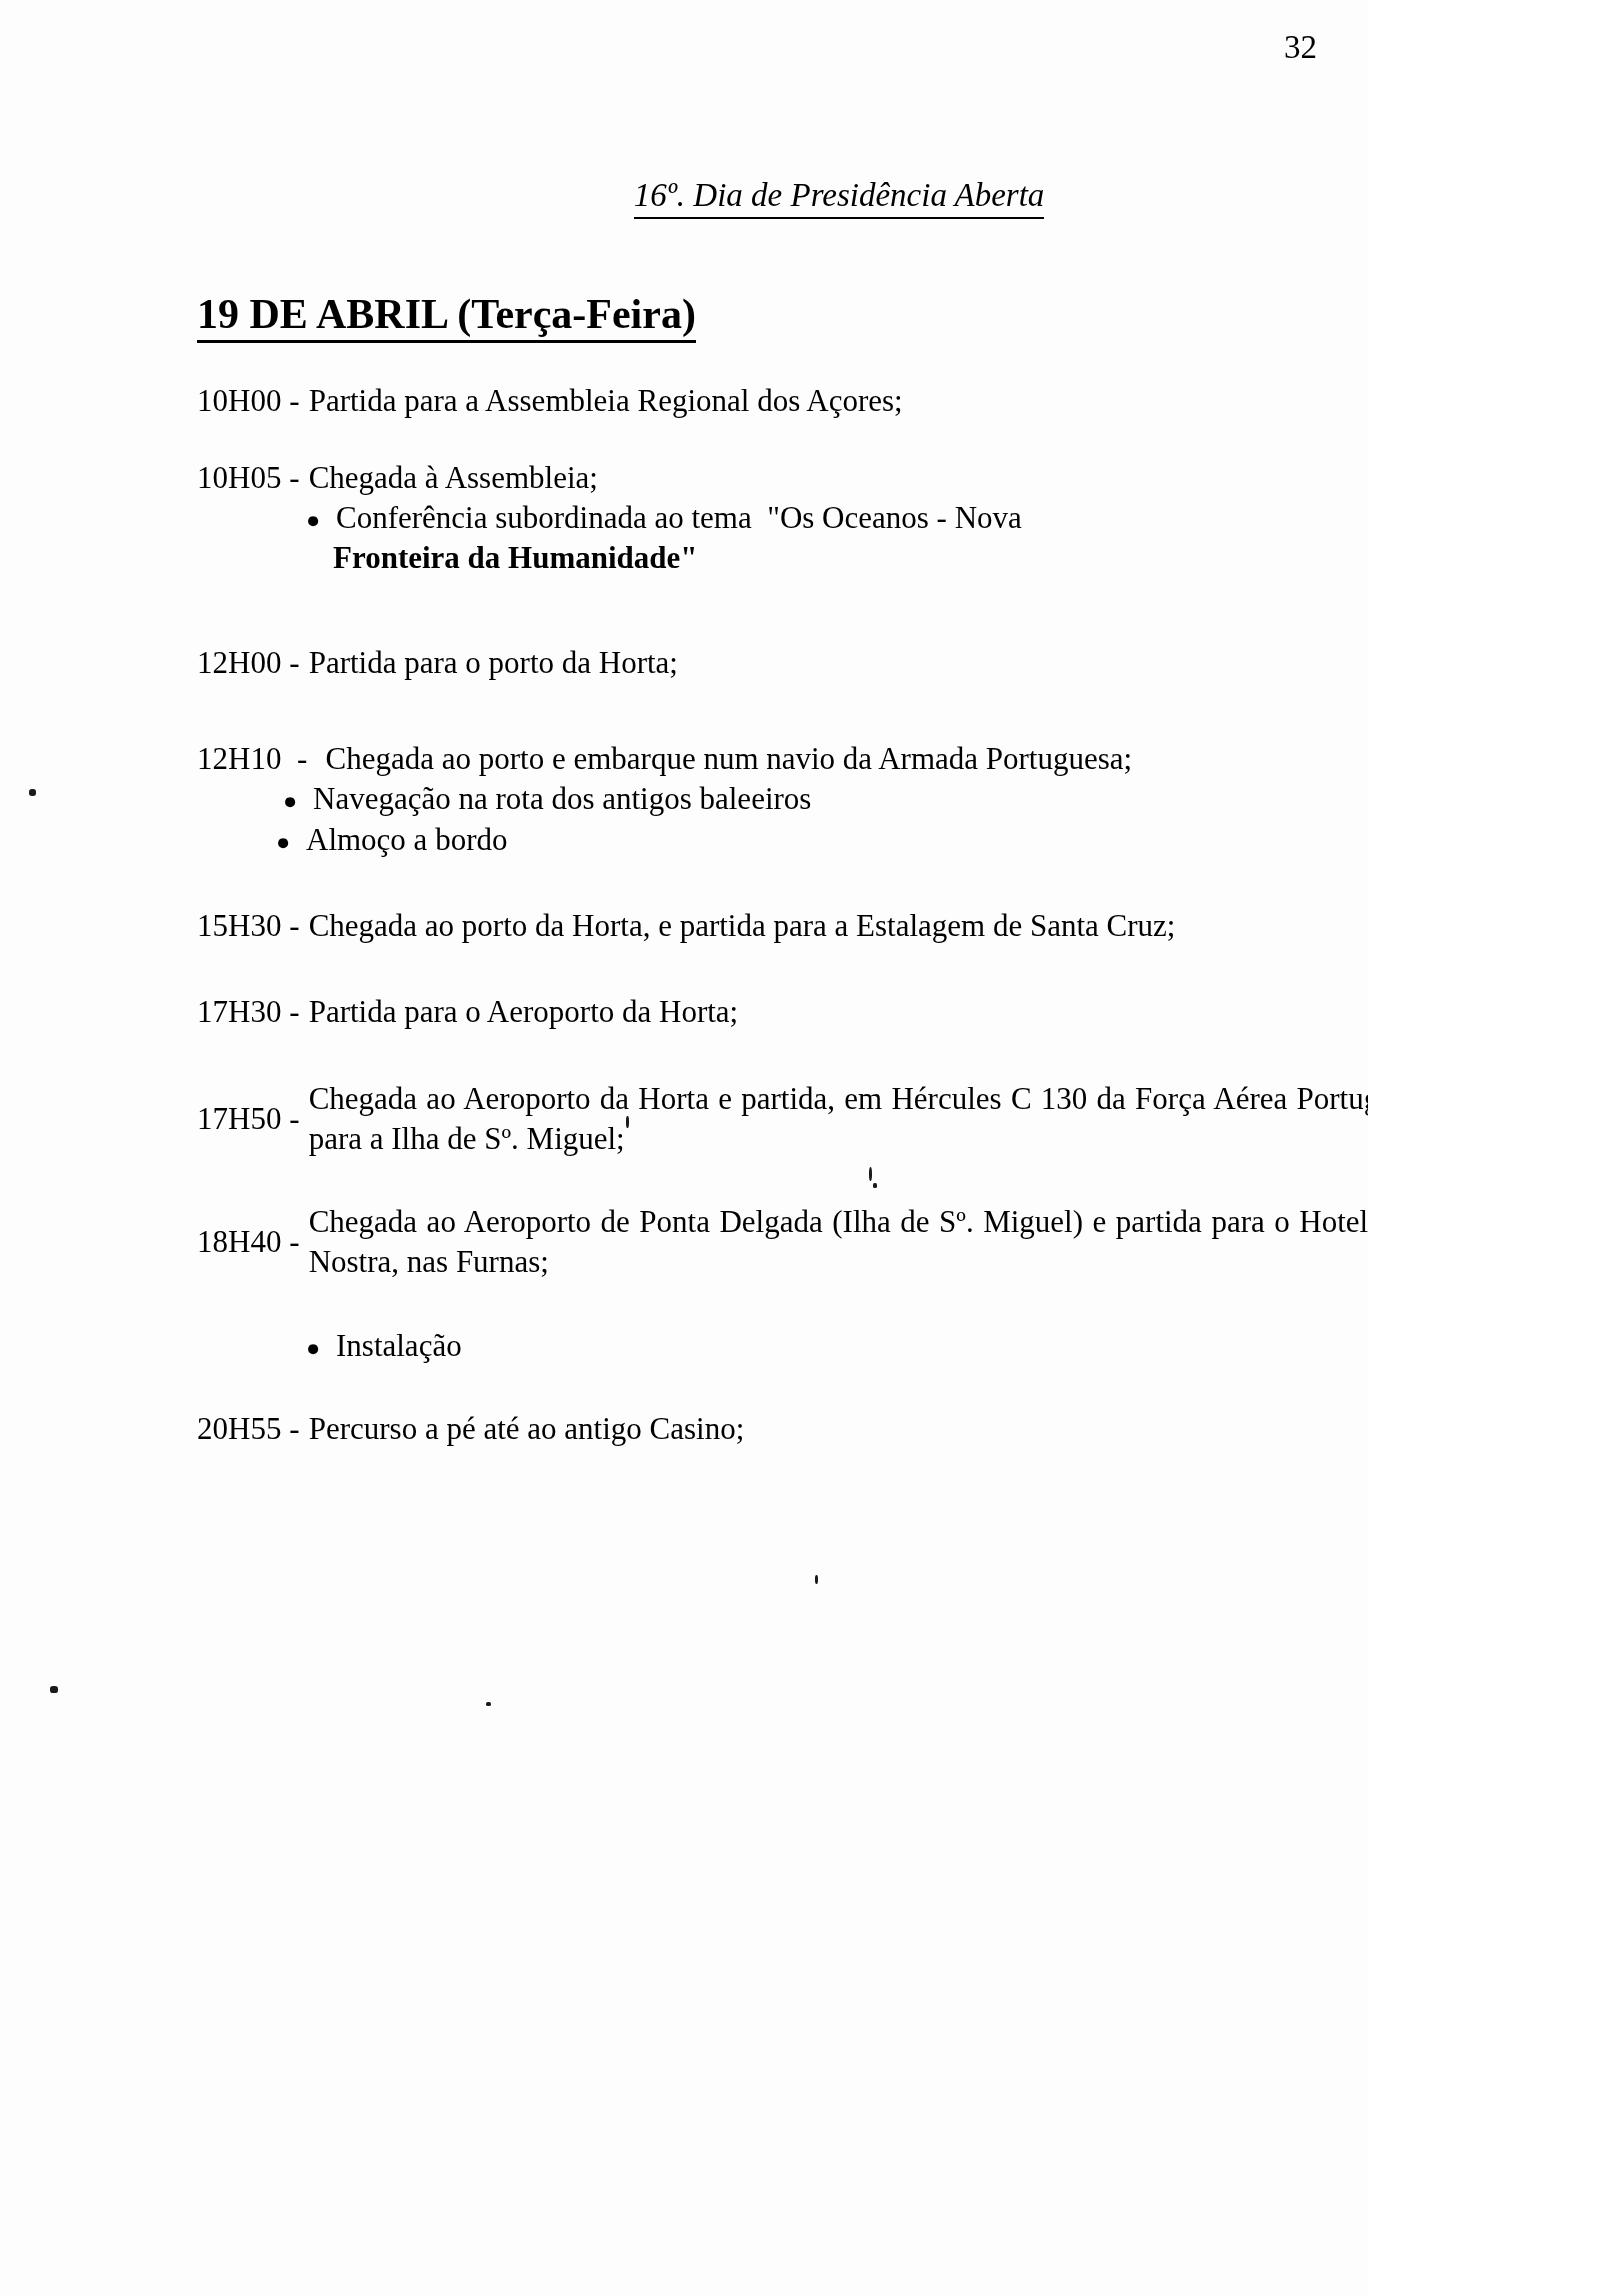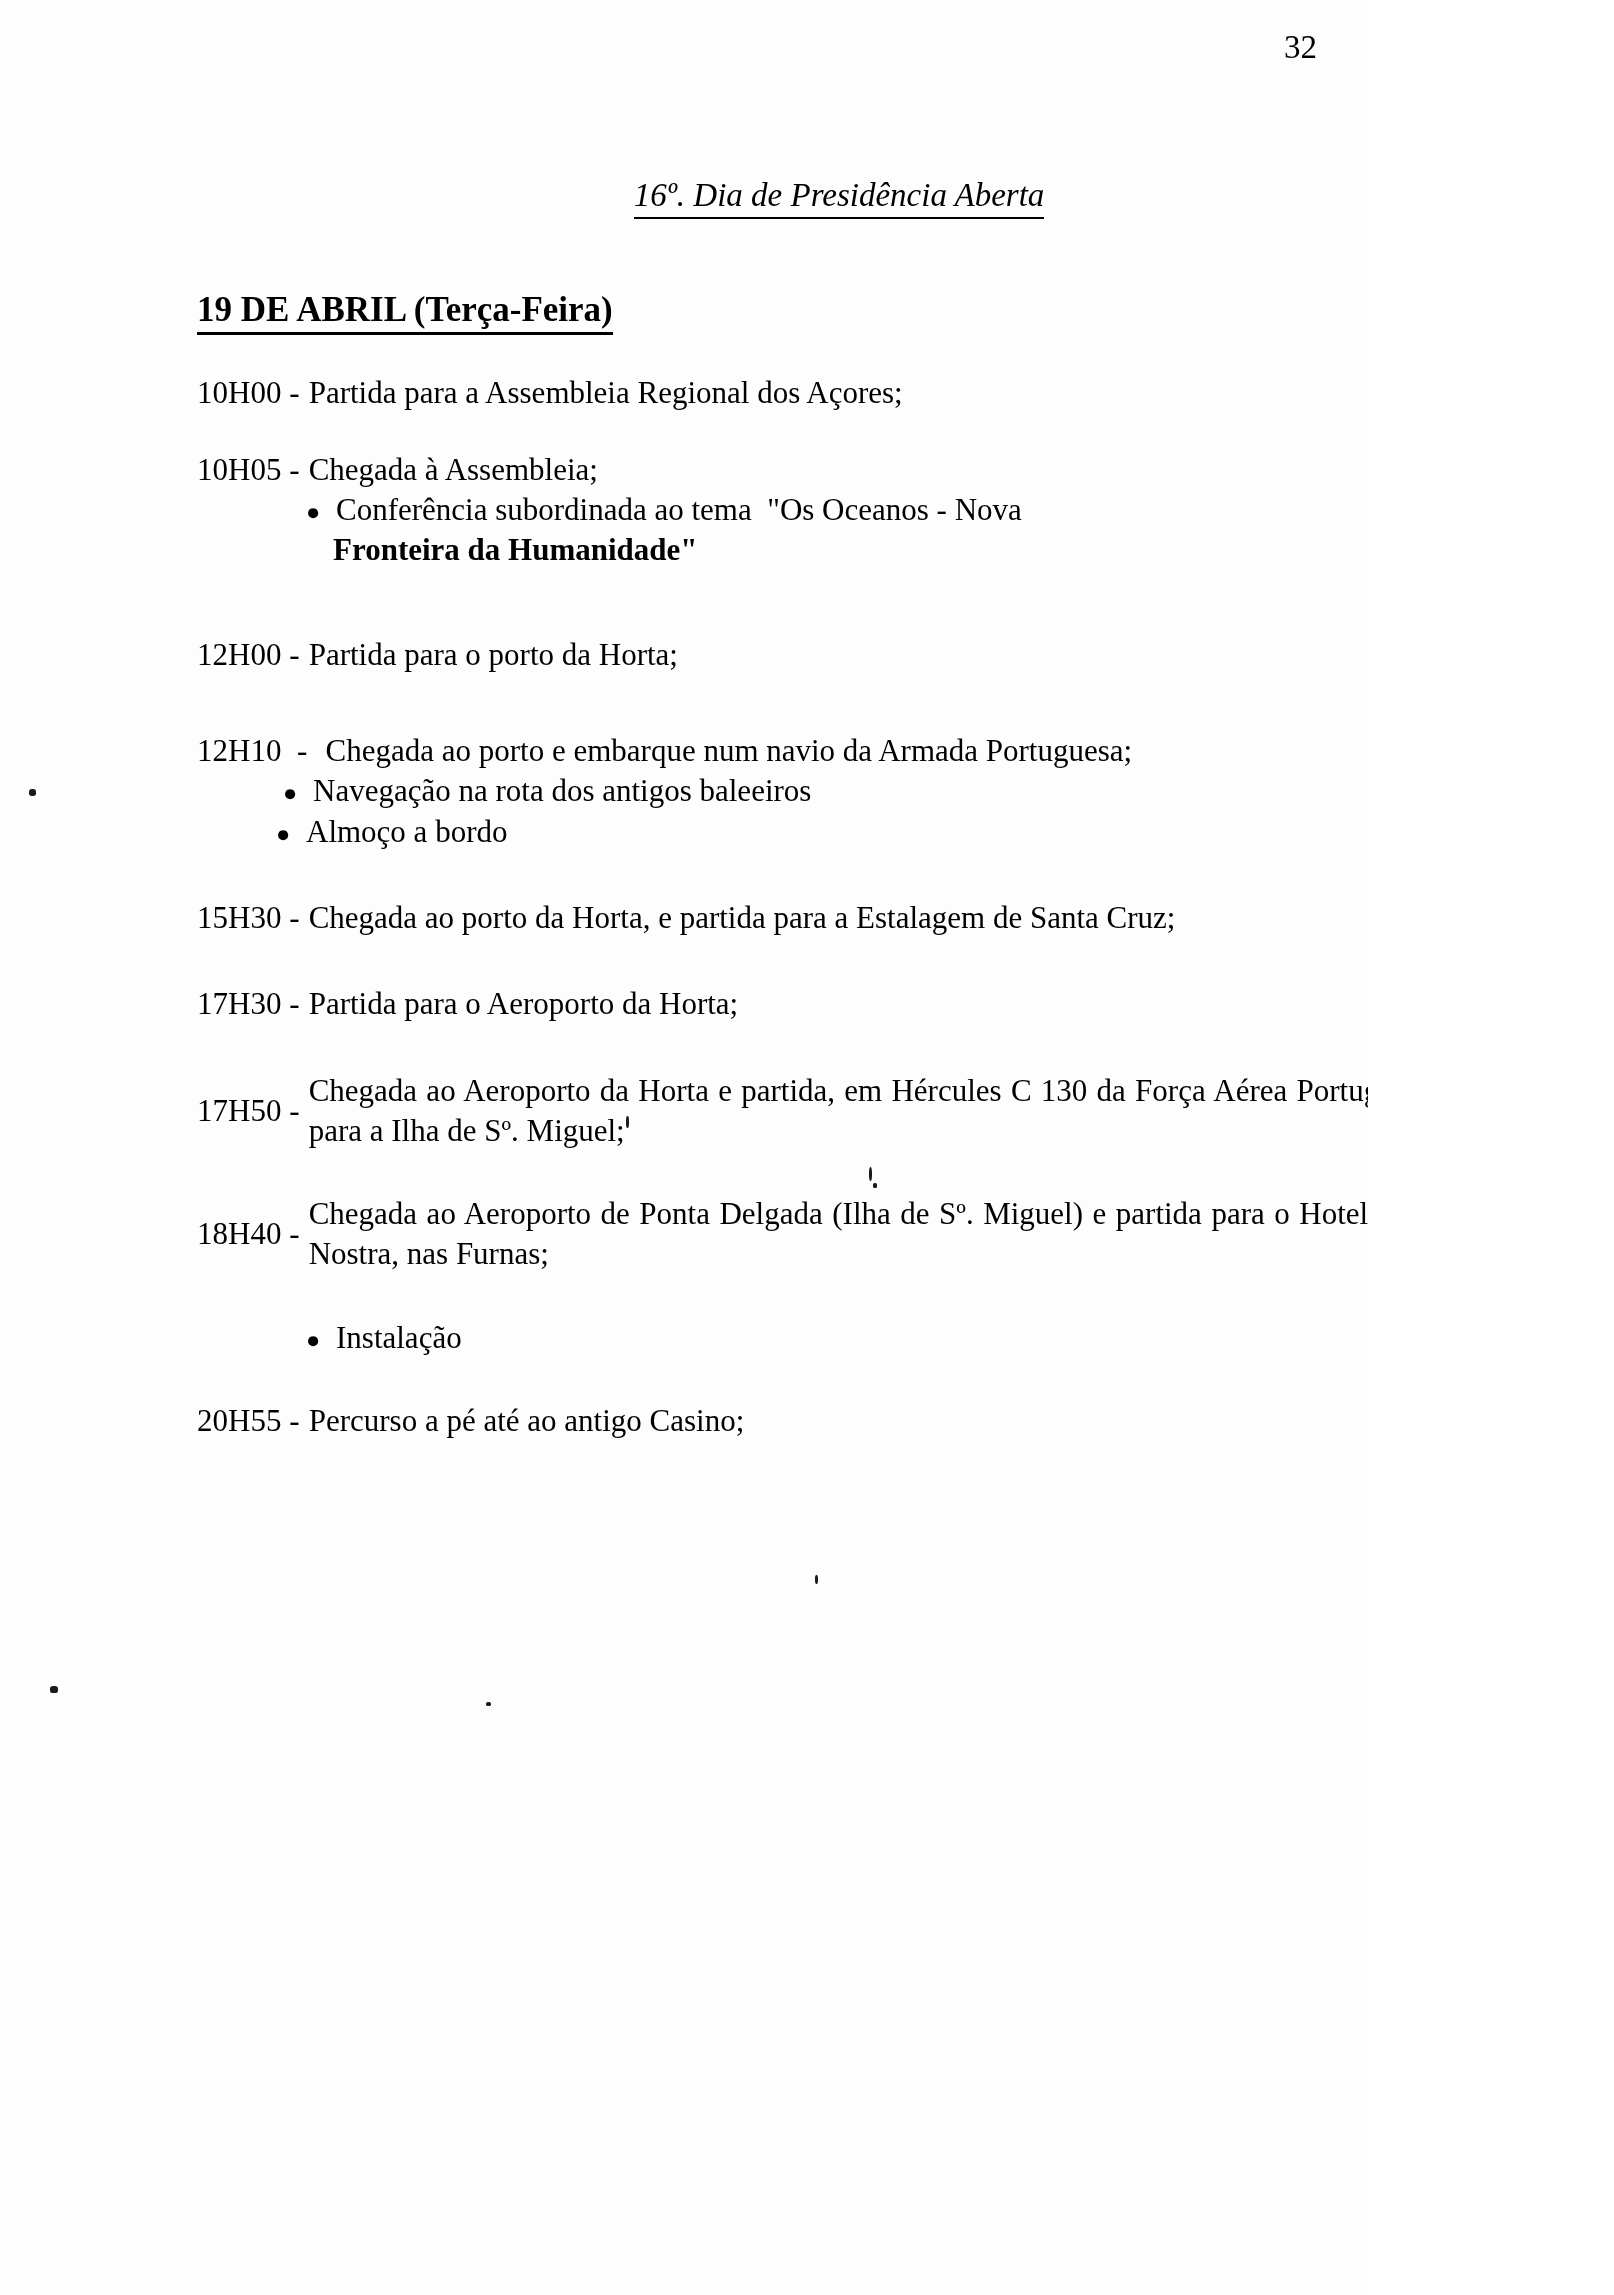--- a/index.html
+++ b/index.html
@@ -49,21 +49,21 @@
     font-weight: normal;
   }
   .doc-title .u {
     border-bottom: 2.6px solid #000;
     padding-bottom: 4px;
   }
 
   
   .date-heading {
     margin: 0 0 42px 0;
-    font-size: 35px;
+    font-size: 42px;
     font-weight: bold;
     line-height: 1.15;
   }
   .date-heading .u {
     border-bottom: 3.3px solid #000;
     padding-bottom: 2.6px;
   }
 
   
   .entry {

